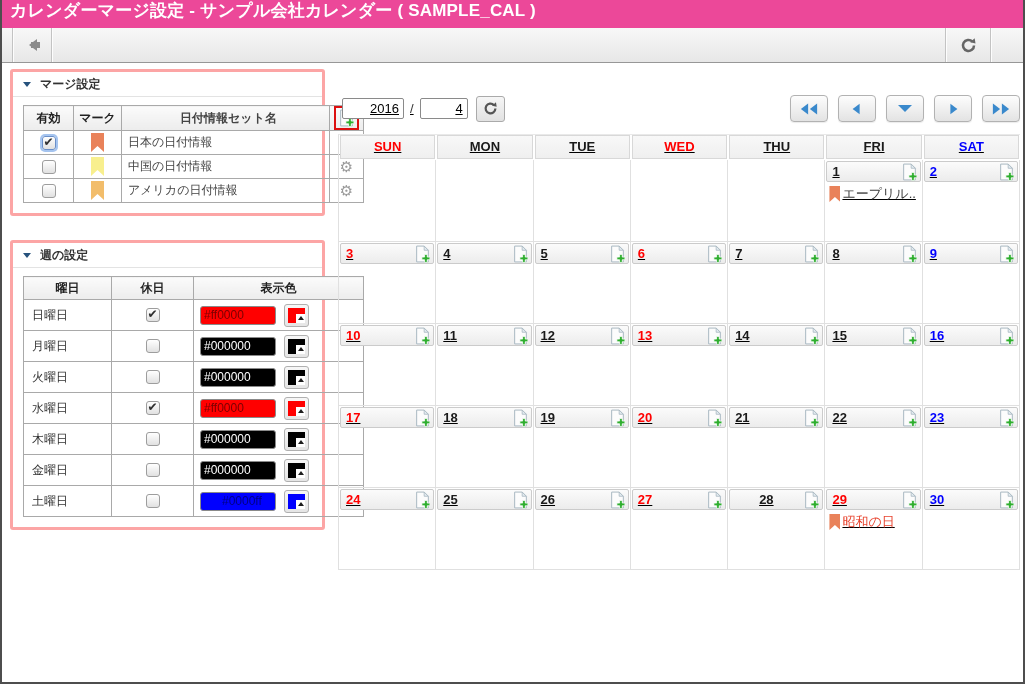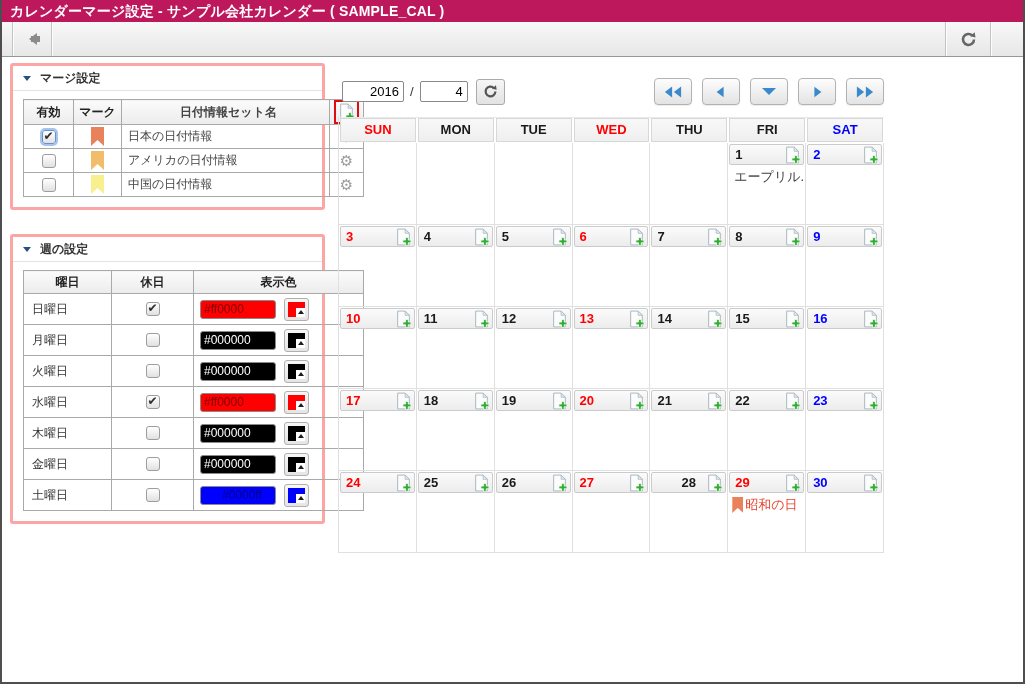--- a/index.html
+++ b/index.html
@@ -3,38 +3,38 @@
 <meta charset="utf-8">
 <style>
   html,body{margin:0;padding:0;background:#fff;}
   *{box-sizing:border-box;}
   .window{
     width:1025px;height:684px;position:relative;background:#fff;
     border-left:2px solid #4e4e4e;border-right:2px solid #4e4e4e;border-bottom:2px solid #4e4e4e;
     font-family:"Liberation Sans","DejaVu Sans",sans-serif;overflow:hidden;
   }
   
-  .titlebar{height:22px;background:#be185d;color:#fff;font-size:14px;font-weight:bold;
+  .titlebar{height:28px;background:#ec4899;color:#fff;font-size:17px;font-weight:bold;
     line-height:22px;padding-left:8px;letter-spacing:.2px;}
   
   .toolbar{height:35px;background:linear-gradient(#f8f8f8,#e7e7e7);border-bottom:1px solid #979797;
     display:flex;align-items:stretch;}
   .tb-gap-s{width:10px;}
   .tb-gap-e{width:32px;}
   .tb-sep{width:1px;background:#c3c3c3;box-shadow:1px 0 0 #fdfdfd;}
   .tb-btn{width:38px;border:none;background:transparent;display:flex;align-items:center;justify-content:center;cursor:pointer;padding:0;}
   .tb-btn.wide{width:44px;}
   .tb-flex{flex:1;}
   .arrow-left{position:relative;width:19px;height:12px;display:inline-block;}
   .arrow-left::before{content:"";position:absolute;left:0;top:0;border:6px solid transparent;border-right:8px solid #8b8b8b;}
   .arrow-left::after{content:"";position:absolute;left:8px;top:3px;width:9px;height:6px;background:#8b8b8b;}
   
   .content{position:relative;height:627px;background:#fff;}
   .left-col{position:absolute;left:8px;top:6px;width:315px;}
-  .cal-col{position:absolute;left:336px;top:5px;width:546px;}
+  .cal-col{position:absolute;left:336px;top:16px;width:682px;text-decoration:underline;}
   
   .panel{border:3px solid #fca5a5;border-radius:3px;background:#fff;margin-bottom:24px;}
   .panel-header{height:25px;display:flex;align-items:center;padding-left:10px;
     border-bottom:1px solid #e3e3e3;cursor:pointer;}
   .tri-down{width:0;height:0;border-left:4px solid transparent;border-right:4px solid transparent;
     border-top:5px solid #27527d;margin-right:9px;}
   .panel-title{font-size:12px;font-weight:bold;color:#333;}
   .panel table{border-collapse:collapse;margin:8px 10px 10px 10px;width:341px;font-size:12px;}
   .panel th,.panel td{border:1px solid #a9a9a9;padding:0;}
   .panel th{background:linear-gradient(#fbfbfb,#ececec);font-weight:bold;color:#222;height:23px;text-align:center;}
@@ -149,28 +149,28 @@
           </thead>
           <tbody id="merge-body">
               <tr>
     <td class="c-check"><span class="checkbox checked focused"></span></td>
     <td class="c-mark"><span class="bookmark" style="background: rgb(233, 130, 90);"></span></td>
     <td class="c-name">日本の日付情報</td>
     <td class="c-gear"><span class="gear">⚙</span></td>
   </tr>
               <tr>
     <td class="c-check"><span class="checkbox"></span></td>
+    <td class="c-mark"><span class="bookmark" style="background: rgb(248, 239, 142);"></span></td>
+    <td class="c-name">中国の日付情報</td>
+    <td class="c-gear"><span class="gear">⚙</span></td>
+  </tr>
+              <tr>
+    <td class="c-check"><span class="checkbox"></span></td>
     <td class="c-mark"><span class="bookmark" style="background: rgb(242, 189, 107);"></span></td>
     <td class="c-name">アメリカの日付情報</td>
-    <td class="c-gear"><span class="gear">⚙</span></td>
-  </tr>
-              <tr>
-    <td class="c-check"><span class="checkbox"></span></td>
-    <td class="c-mark"><span class="bookmark" style="background: rgb(248, 239, 142);"></span></td>
-    <td class="c-name">中国の日付情報</td>
     <td class="c-gear"><span class="gear">⚙</span></td>
   </tr>
             </tbody>
         </table>
       </section>
 
       <section class="panel">
         <div class="panel-header">
           <span class="tri-down"></span>
           <span class="panel-title">週の設定</span>

